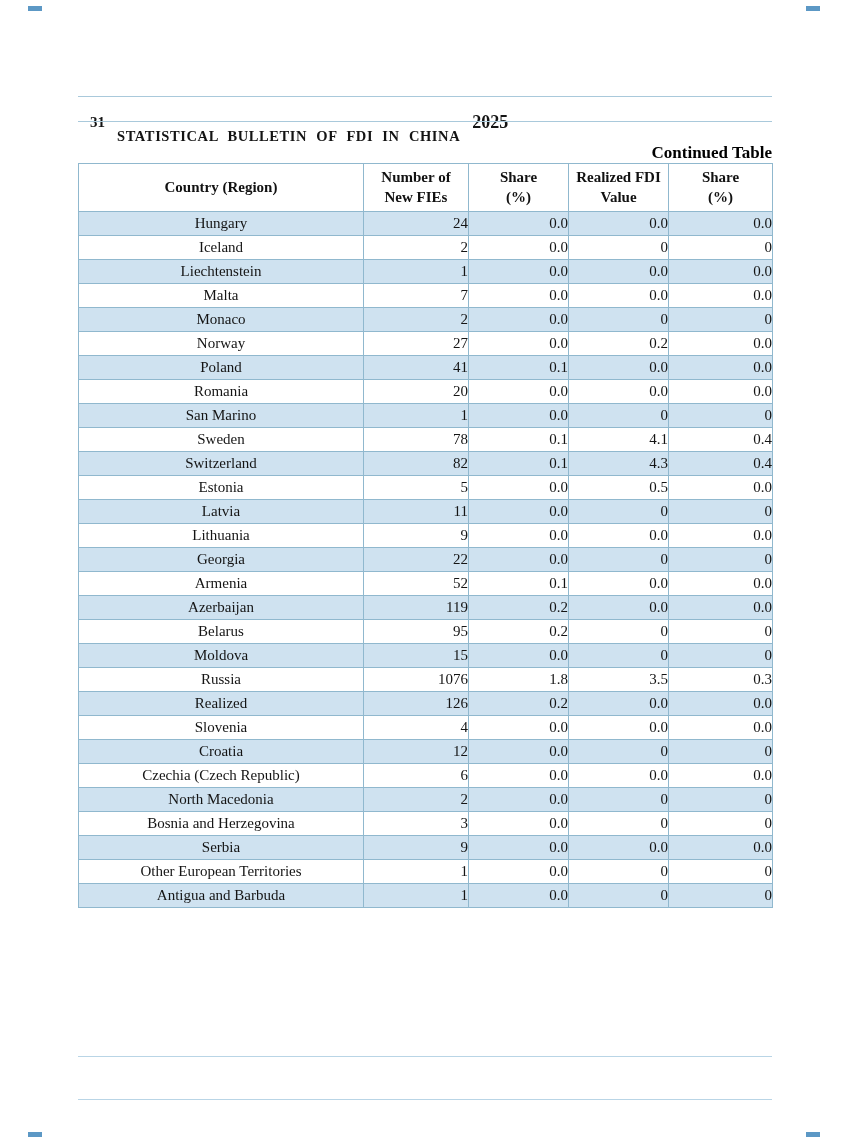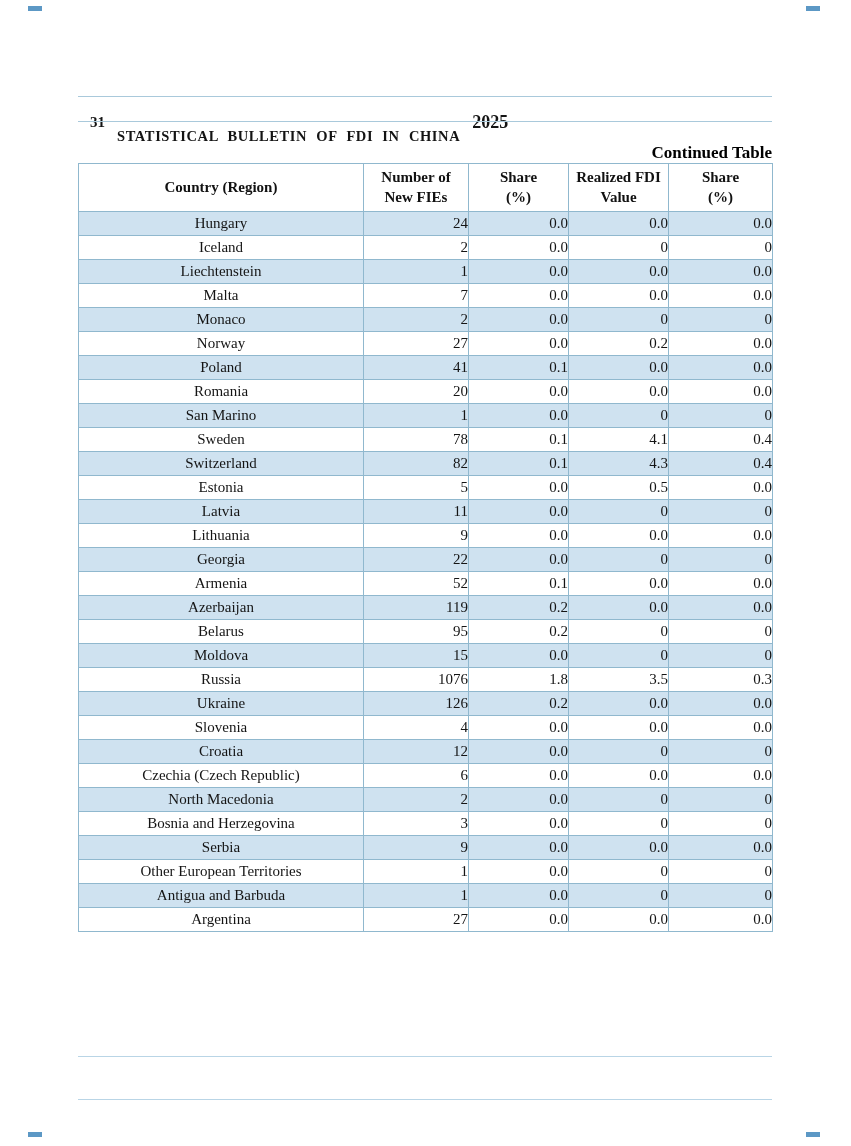--- a/index.html
+++ b/index.html
@@ -301,21 +301,21 @@
     <td class="value">0</td>
   </tr>
         <tr>
     <td class="country">Russia</td>
     <td class="value">1076</td>
     <td class="value">1.8</td>
     <td class="value">3.5</td>
     <td class="value">0.3</td>
   </tr>
         <tr>
-    <td class="country">Ukraine</td>
+    <td class="country">Realized</td>
     <td class="value">126</td>
     <td class="value">0.2</td>
     <td class="value">0.0</td>
     <td class="value">0.0</td>
   </tr>
         <tr>
     <td class="country">Slovenia</td>
     <td class="value">4</td>
     <td class="value">0.0</td>
     <td class="value">0.0</td>
@@ -363,26 +363,19 @@
     <td class="value">0</td>
     <td class="value">0</td>
   </tr>
         <tr>
     <td class="country">Antigua and Barbuda</td>
     <td class="value">1</td>
     <td class="value">0.0</td>
     <td class="value">0</td>
     <td class="value">0</td>
   </tr>
-        <tr>
-    <td class="country">Argentina</td>
-    <td class="value">27</td>
-    <td class="value">0.0</td>
-    <td class="value">0.0</td>
-    <td class="value">0.0</td>
-  </tr>
       </tbody>
   </table>
 
   <div class="rule rule-footer-1"></div>
   <div class="rule rule-footer-2"></div>
 
 </div>
 
 </body></html>

